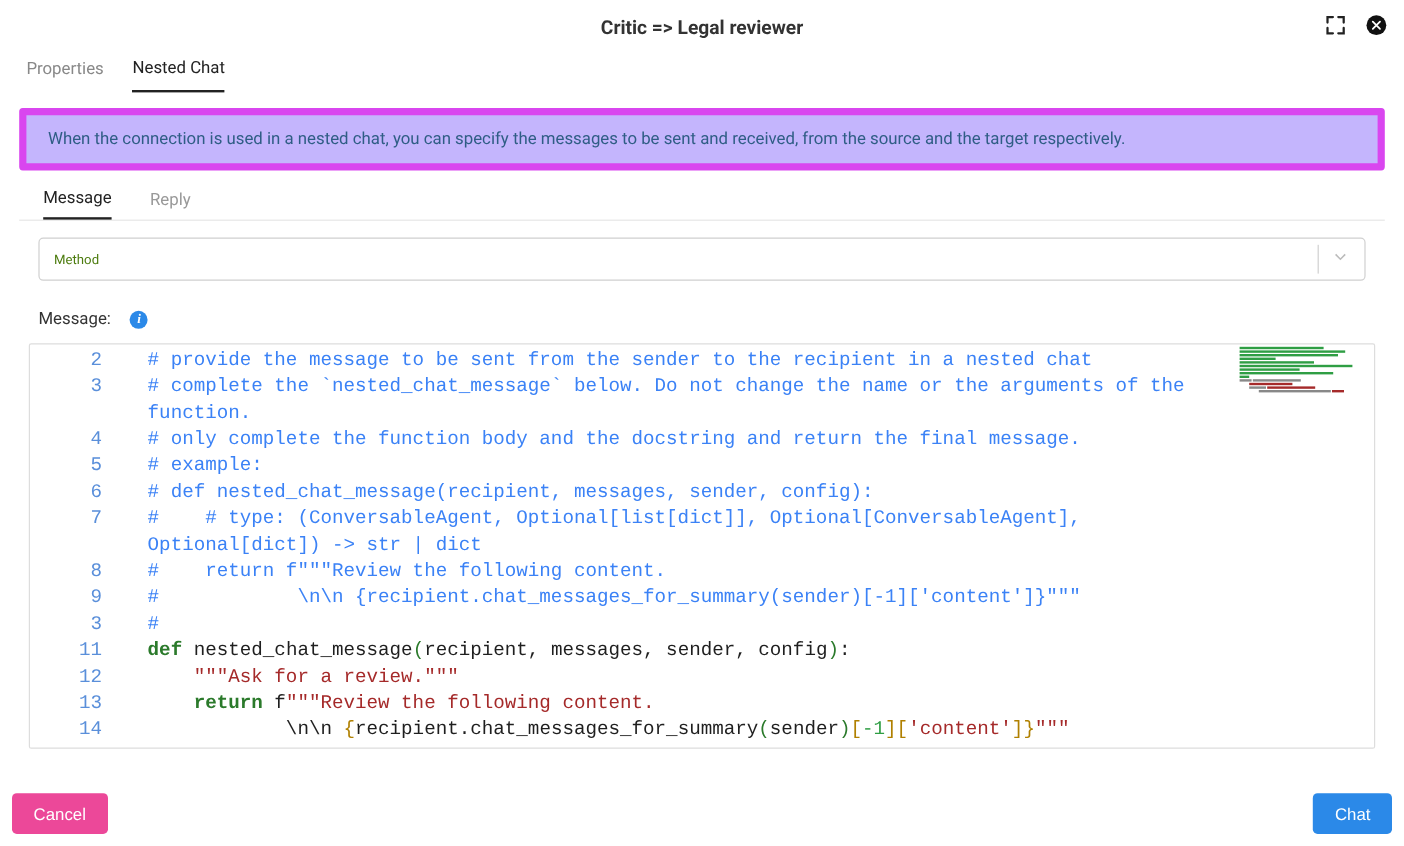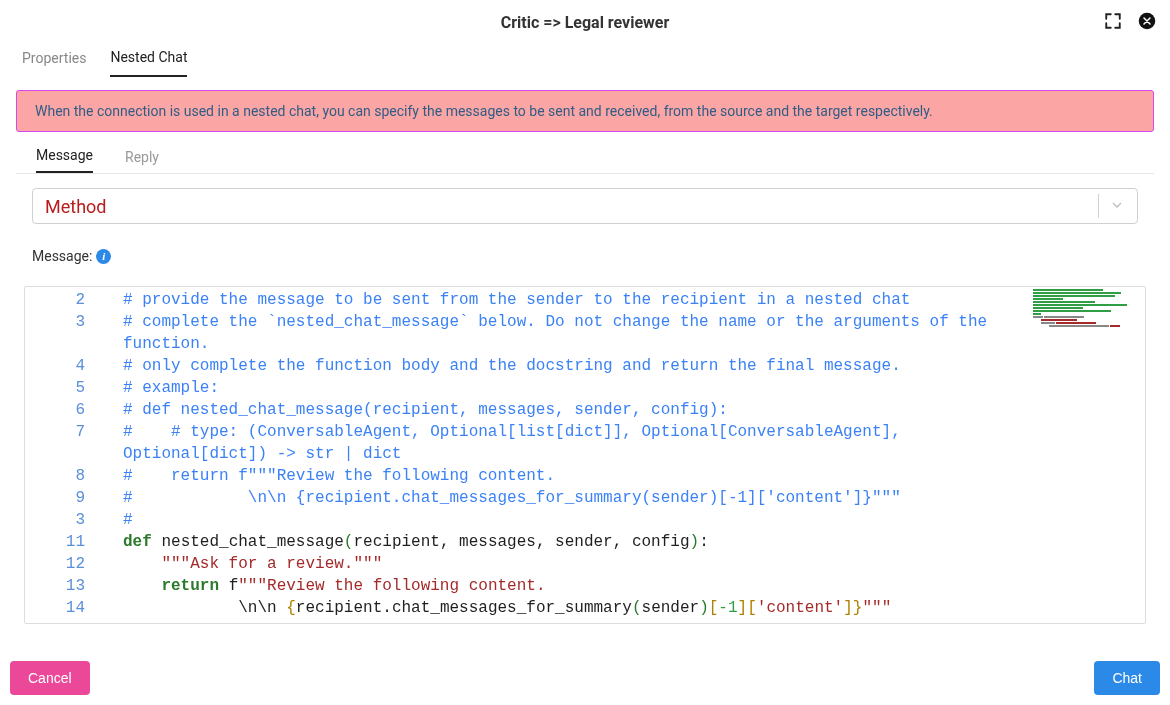--- a/index.html
+++ b/index.html
@@ -53,23 +53,23 @@
     padding: 6px 0 10px 0;
     cursor: pointer;
   }
   .tab.active {
     color: #222;
     border-bottom: 2px solid #222;
   }
 
   .info-banner {
     margin: 14px 16px 12px 16px;
-    background: #fca5a5;
+    background: #c4b5fd;
     color: #2f5d85;
-    border: 1px solid #d946ef;
+    border: 6px solid #d946ef;
     border-radius: 3px;
     padding: 12px 18px;
     font-size: 14px;
   }
 
   .subtabs-row {
     display: flex;
     gap: 24px;
     padding: 0 20px;
     height: 30px;
@@ -105,39 +105,39 @@
     border-radius: 4px;
     height: 36px;
     display: flex;
     align-items: center;
     padding: 0 12px;
     margin-right: 10px;
     margin-bottom: 24px;
   }
   .select-value {
     flex: 1;
-    color: #b91c1c;
-    font-size: 18px;
+    color: #4d7c0f;
+    font-size: 11px;
   }
   .select-divider {
     width: 1px;
     height: 24px;
     background: #d0d0d0;
     margin-right: 10px;
     margin-left: 10px;
   }
   .chevron {
     color: #bbb;
   }
 
   .message-label-row {
     display: flex;
     align-items: center;
-    gap: 4px;
-    margin-bottom: 22px;
+    gap: 16px;
+    margin-bottom: 12px;
   }
   .info-circle {
     width: 15px;
     height: 15px;
     border-radius: 50%;
     background: #2b89e8;
     color: #fff;
     font-size: 11px;
     font-weight: bold;
     display: inline-flex;

